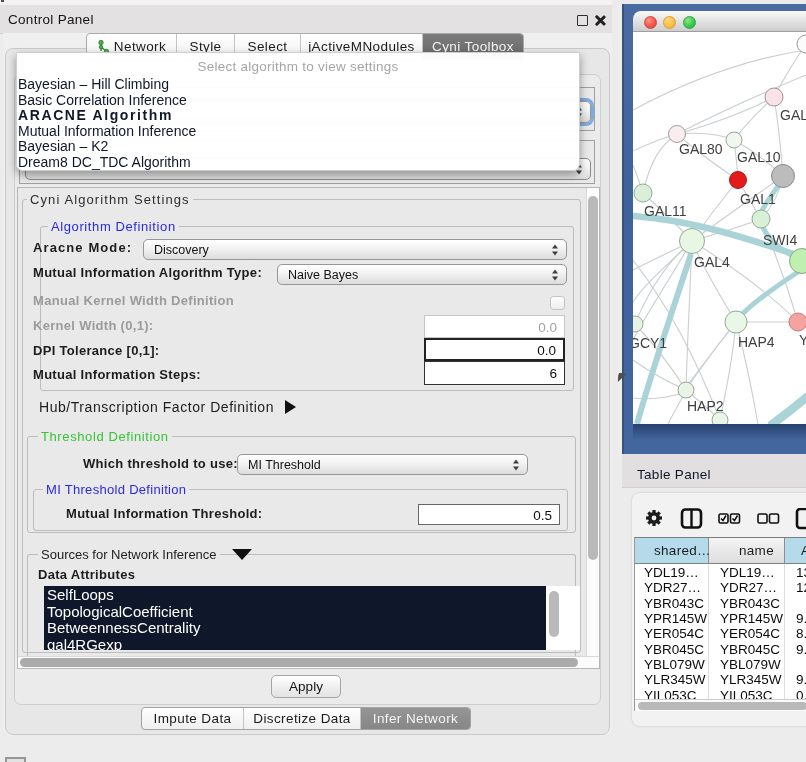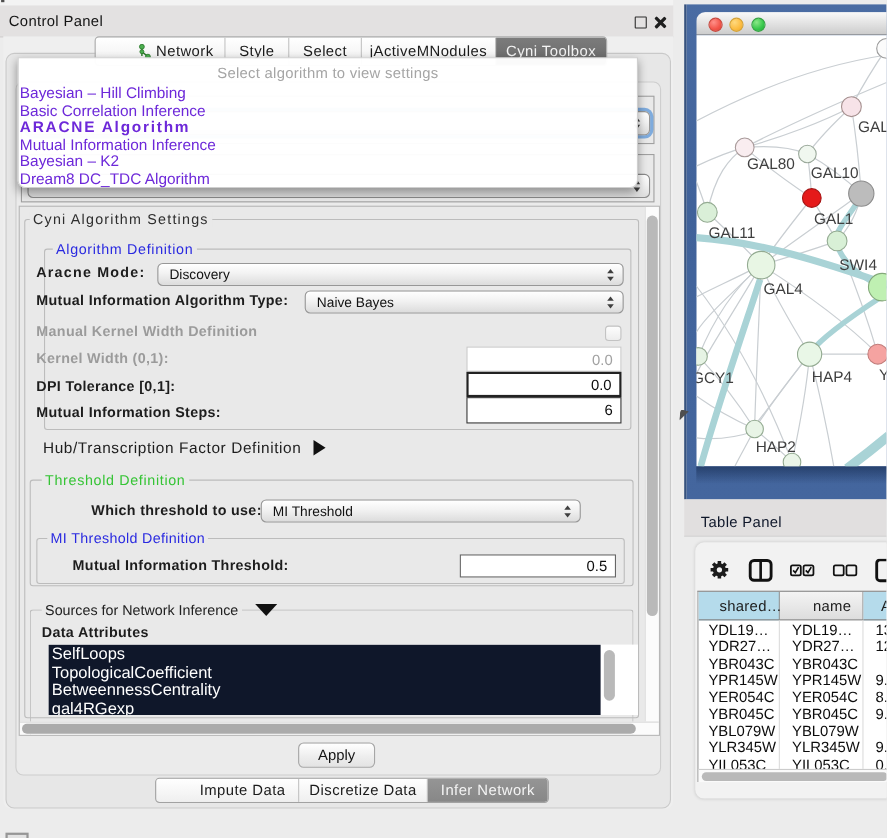--- a/index.html
+++ b/index.html
@@ -15,21 +15,21 @@
          box-shadow:inset 0 1px 0 rgba(255,255,255,.8);}
   .combo .ct{position:absolute;left:10px;top:50%;transform:translateY(-50%);font-size:12.5px;color:#111;white-space:nowrap;}
   .arrs{position:absolute;right:7px;top:50%;transform:translateY(-50%);width:7px;height:11px;}
   .arrs .up{position:absolute;left:0;top:0;width:0;height:0;border-left:3.5px solid transparent;border-right:3.5px solid transparent;border-bottom:4.5px solid #3e3e3e;}
   .arrs .dn{position:absolute;left:0;bottom:0;width:0;height:0;border-left:3.5px solid transparent;border-right:3.5px solid transparent;border-top:4.5px solid #3e3e3e;}
   .field{position:absolute;background:#fff;font-size:13.5px;text-align:right;}
   .field span{position:absolute;right:7px;top:50%;transform:translateY(-50%);}
   .group{position:absolute;border:1px solid #bcbcbc;border-radius:3px;}
   .gt{position:absolute;top:-8px;font-size:13px;background:#e9e9e9;padding:0 3px;white-space:nowrap;line-height:15px;}
   .seg{position:absolute;display:flex;border:1px solid #ababab;border-radius:4px;
-       background:linear-gradient(#ffffff,#efefef);overflow:hidden;padding-left:28px;}
+       background:linear-gradient(#ffffff,#efefef);overflow:hidden;}
   .seg .s{height:100%;display:flex;align-items:center;justify-content:center;
           font-size:13.5px;letter-spacing:.4px;color:#1b1b1b;border-right:1px solid #c3c3c3;box-sizing:border-box;}
   .seg .s:last-child{border-right:none;}
   .seg .sel{background:linear-gradient(#7c7c7c,#686868);color:#f4f4f4;border-right:none;}
 </style>
 </head>
 <body>
 
 <div class="abs" style="left:0;top:0;width:612px;height:5px;background:#f3f3f3;"></div>
 <div class="abs" style="left:1px;top:0;width:3px;height:2px;background:#4e4e4e;"></div>
@@ -173,21 +173,21 @@
   <div class="s" style="width:102px;">Impute Data</div>
   <div class="s" style="width:117px;">Discretize Data</div>
   <div class="s sel" style="width:109px;background:linear-gradient(#959595,#878787);">Infer Network</div>
 </div>
 
 <div class="abs" style="left:5px;top:757px;width:17px;height:12px;border:2px solid #969696;background:#e2e2e2;"></div>
 
 <div class="abs" style="left:16px;top:52px;width:564px;height:119px;background:rgba(255,255,255,.97);
      border:1px solid #cfcfcf;border-radius:0 0 7px 7px;box-shadow:0 4px 9px rgba(0,0,0,.38);box-sizing:border-box;">
   <div class="abs" style="left:0;top:6px;width:100%;text-align:center;font-size:13.5px;letter-spacing:.25px;color:#a5a5a5;">Select algorithm to view settings</div>
-  <div class="abs" style="left:1px;top:24px;font-size:14px;color:#6d28d9;line-height:15.5px;white-space:nowrap;">
+  <div class="abs" style="left:1px;top:24px;font-size:14px;color:#0f172a;line-height:15.5px;white-space:nowrap;">
     Bayesian – Hill Climbing<br>
     Basic Correlation Inference<br>
     <b style="letter-spacing:1.6px;">ARACNE Algorithm</b><br>
     Mutual Information Inference<br>
     Bayesian – K2<br>
     Dream8 DC_TDC Algorithm
   </div>
 </div>
 
 <div class="abs" style="left:622px;top:4px;width:184px;height:450px;background:linear-gradient(#4a6ca3,#40629a 40%,#44669e);border-left:2px solid #36527d;box-sizing:border-box;"></div>

